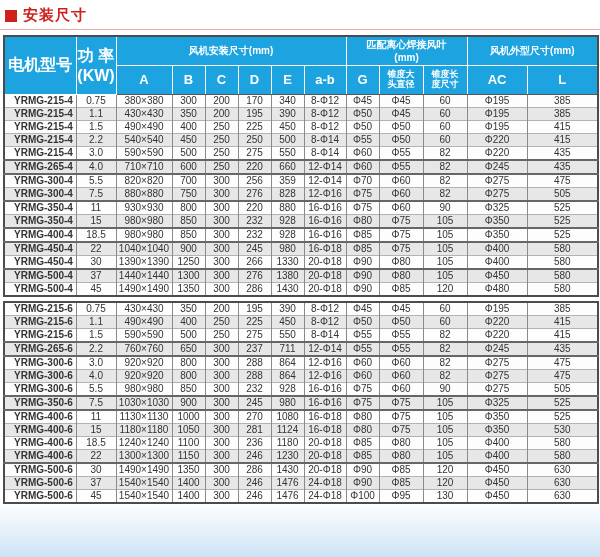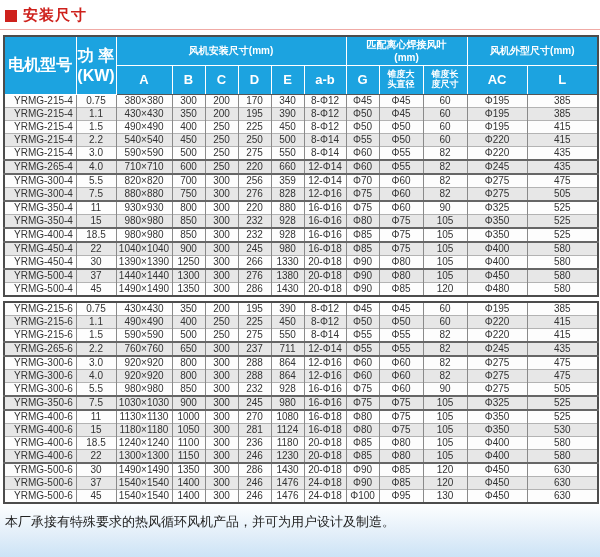--- a/index.html
+++ b/index.html
@@ -39,21 +39,21 @@
   th.letter { font-size:13px; }
   th.model-h, th.power-h { font-size:16px; }
   tbody td {
     border-left:1px solid #8a8a8a; border-right:1px solid #8a8a8a;
     border-top:1px solid #b3b3b3;
     text-align:center; font-size:10px; color:#333;
     height:13px; line-height:12px; padding:0; overflow:hidden;
   }
   tbody tr.alt td { background:#e7e7e7; }
   tbody tr.sep td { border-top:2px solid #666; }
-  tbody td.model { text-align:left; padding-left:9px; }
+  tbody td.model { text-align:left; padding-left:9px;font-weight:bold; }
   .watermark {
     position:absolute; top:236px; left:76px; z-index:3;
     font-size:50px; font-weight:bold; letter-spacing:1px;
     color:rgba(115,203,218,0.38); pointer-events:none; white-space:nowrap;
   }
   .footer-note {
     margin:9px 0 0 5px; font-size:13px; color:#222; position:relative; z-index:2;
   }
 </style>
 </head>
@@ -578,15 +578,14 @@
             <td>Φ95</td>
             <td>130</td>
             <td>Φ450</td>
             <td>630</td>
           </tr>
         </tbody>
     </table>
   </div>
 
 
-  <div class="footer-note">本厂承接有特殊要求的热风循环风机产品，并可为用户设计及制造。</div>
 
 </div>
 
 </body></html>

